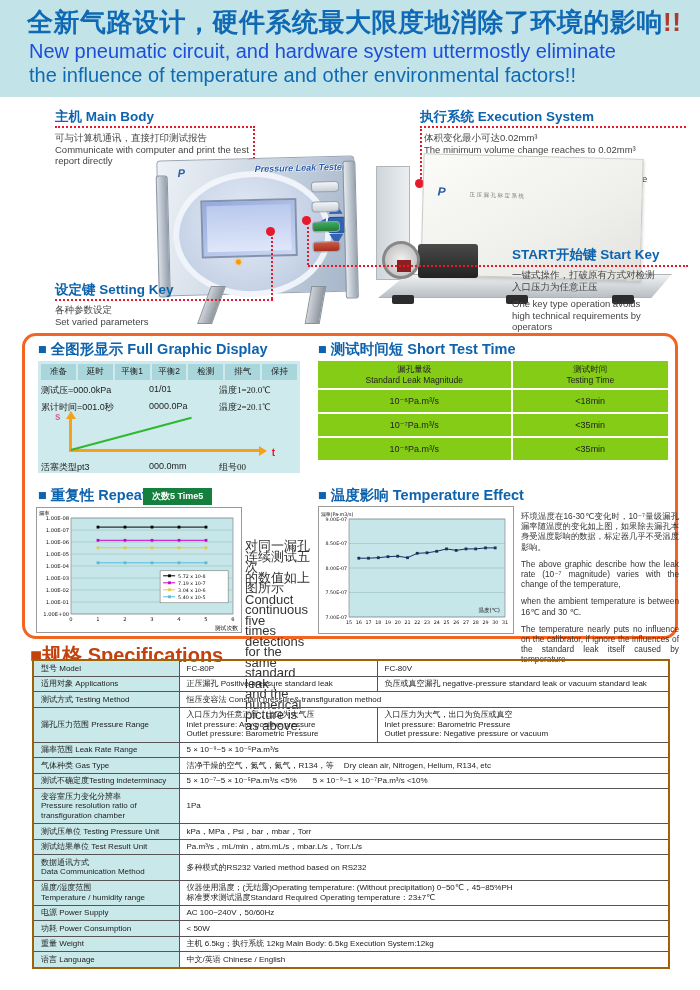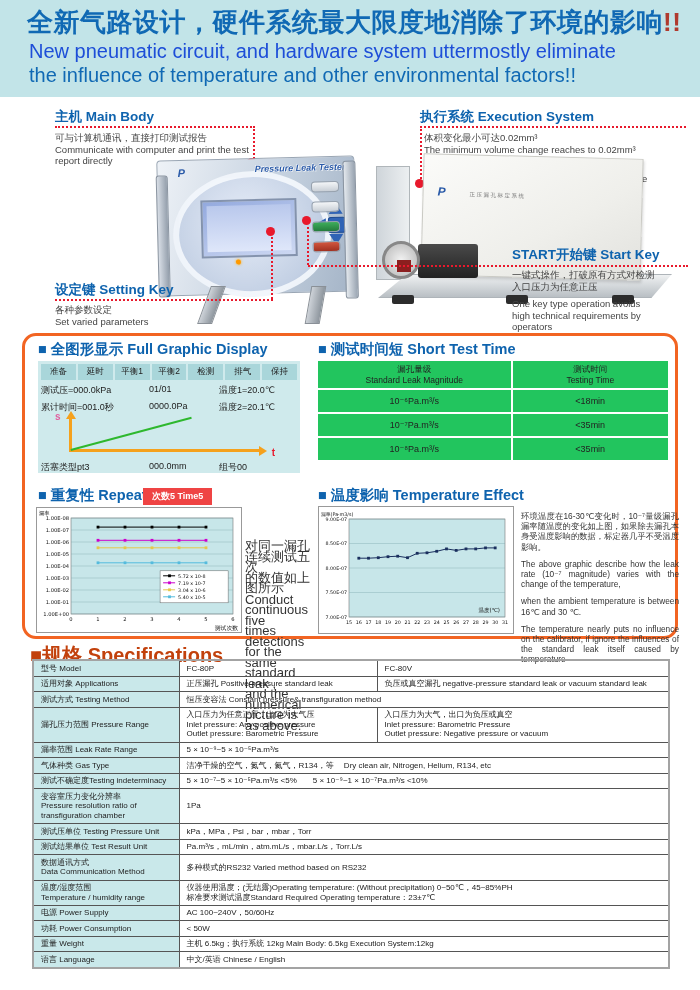--- a/index.html
+++ b/index.html
@@ -63,51 +63,51 @@
 
   
   .feature-box{position:absolute;left:22px;top:333px;width:650px;height:300px;border:3px solid #f26422;border-radius:14px;background:#fff;}
   .sec-title{position:absolute;font-size:14.5px;font-weight:bold;color:#0e63ae;white-space:nowrap;}
 
   
   .gd-panel{position:absolute;left:38px;top:361px;width:262px;height:112px;background:#cfeaec;padding:3px;box-sizing:border-box;}
   .gd-tabs{display:flex;gap:2px;}
   .gd-tab{flex:1;background:#a9d6da;font-size:8.5px;color:#222;text-align:center;padding:2px 0;white-space:nowrap;}
   .gd-row{display:flex;font-size:9px;color:#222;margin-top:4px;white-space:nowrap;}
-  .gd-c1{width:108px;} .gd-c2{width:70px;} .gd-c3{flex:1;}
+  .gd-c1{width:108px;} .gd-c2{width:70px;} .gd-c3{flex:1;font-family:Liberation Serif, serif;}
   .gd-graph{position:relative;height:42px;margin-top:1px;}
   .gd-ax-v{position:absolute;left:28px;top:2px;bottom:5px;border-left:3px solid #f5a11c;}
   .gd-ax-h{position:absolute;left:28px;right:38px;bottom:5px;border-top:3px solid #f5a11c;}
   .gd-arr-up{position:absolute;left:24.5px;top:-4px;width:0;height:0;border-left:5px solid transparent;border-right:5px solid transparent;border-bottom:8px solid #f5a11c;}
   .gd-arr-right{position:absolute;right:30px;bottom:1.5px;width:0;height:0;border-top:5px solid transparent;border-bottom:5px solid transparent;border-left:8px solid #f5a11c;}
   .gd-line{position:absolute;left:30px;bottom:6px;width:125px;border-top:2px solid #2eb82e;transform-origin:left bottom;transform:rotate(-15deg);}
   .gd-s{position:absolute;left:14px;top:-4px;font-size:10px;font-weight:bold;color:#e060a0;}
   .gd-t{position:absolute;right:22px;bottom:-1px;font-size:10px;font-weight:bold;color:#e8192c;}
 
   
   .tt{position:absolute;left:318px;top:361px;width:350px;}
   .tt-row{display:flex;gap:2px;margin-bottom:2px;}
-  .tt-cell{background:#22c55e;text-align:center;color:#222;}
+  .tt-cell{background:#84cc16;text-align:center;color:#222;}
   .tt-c1{width:55%;} .tt-c2{flex:1;}
   .tt-head .tt-cell{font-size:8.5px;line-height:10.5px;padding:3px 0;}
   .tt-data .tt-cell{font-size:9px;padding:6px 0;}
 
   
-  .badge{position:absolute;left:143px;top:488px;background:#ef4444;color:#fff;font-size:9px;font-weight:bold;padding:2px 9px;}
+  .badge{position:absolute;left:143px;top:488px;background:#15803d;color:#fff;font-size:9px;font-weight:bold;padding:2px 9px;}
   .chart-box{position:absolute;background:#fff;border:1px solid #999;}
   #chart-repeat{left:36px;top:507px;width:204px;height:124px;}
   #chart-temp{left:318px;top:506px;width:194px;height:126px;}
   .note{position:absolute;left:245px;top:541px;width:66px;font-size:13px;line-height:10.5px;color:#333;}
   .note .para{white-space:pre-line;margin-bottom:1px;}
   .desc{position:absolute;left:521px;top:511px;width:158px;font-size:8.3px;line-height:10.2px;color:#333;text-align:justify;}
   .desc .para{margin-bottom:7px;}
 
   
   .spec-title{position:absolute;left:30px;top:642px;font-size:20px;font-weight:bold;color:#c2410c;}
-  .spec-table{position:absolute;left:32px;top:659px;width:638px;border-collapse:collapse;border:2px solid #a3a3a3;}
+  .spec-table{position:absolute;left:32px;top:659px;width:638px;border-collapse:collapse;border:2px solid #a16207;}
   .spec-table th,.spec-table td{border:1px solid #555;font-size:8px;line-height:9.6px;padding:2.5px 7px;color:#222;text-align:left;vertical-align:middle;white-space:pre-line;}
   .spec-table th{background:#c9e8ea;font-weight:normal;}
 </style>
 </head>
 <body>
 
 <div class="page">
 
   <div class="banner">
     <div class="banner-cn"><span>全新气路设计，硬件系统最大限度地消除了环境的影响</span><span class="excl">!!</span></div>

